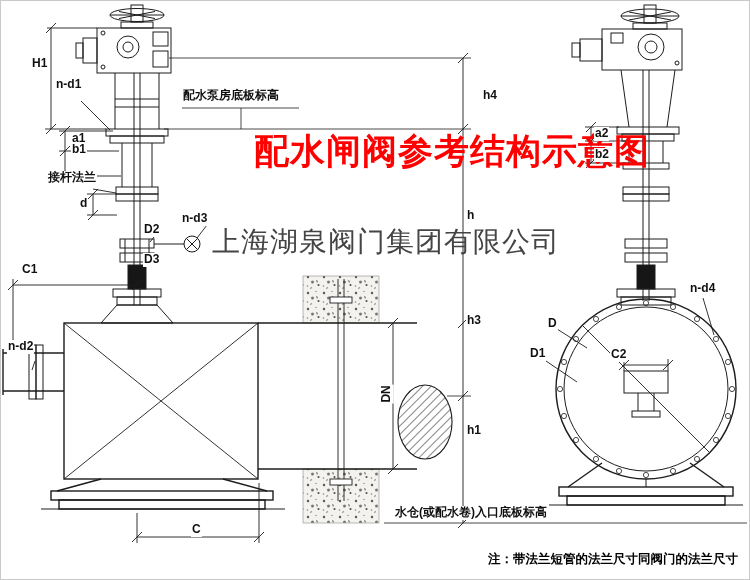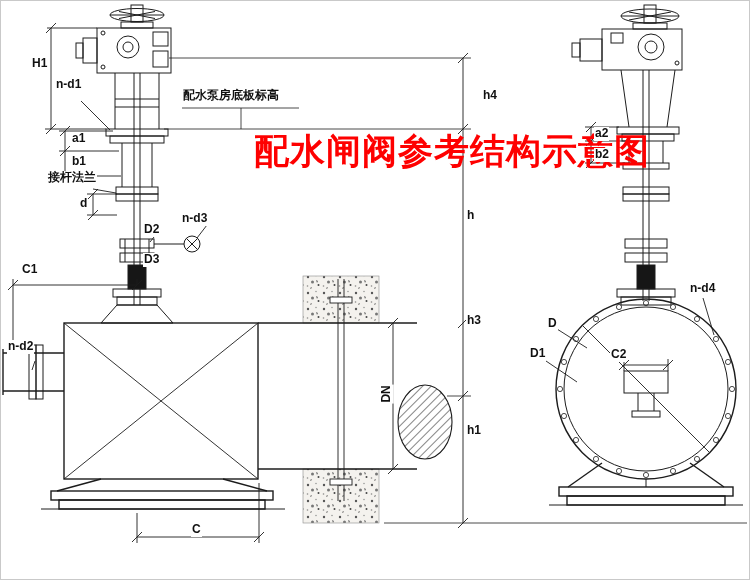--- a/index.html
+++ b/index.html
@@ -283,41 +283,44 @@
         <line x1="623" y1="358" x2="623" y2="370"></line>
         <line x1="667" y1="358" x2="667" y2="370"></line>
         <line x1="618" y1="369" x2="628" y2="359"></line>
         <line x1="662" y1="369" x2="672" y2="359"></line>
       </g>
     </g>
   </svg>
 
   <div class="title">配水闸阀参考结构示意图</div>
 
-
+  <div class="watermark">上海湖泉阀门集团有限公司</div>
+
+  <div class="footnote">注：带法兰短管的法兰尺寸同阀门的法兰尺寸</div>
 
   <div class="lbl" style="left:30px;top:56px">H1</div>
   <div class="lbl" style="left:54px;top:77px">n-d1</div>
   <div class="lbl" style="left:181px;top:88px">配水泵房底板标高</div>
   <div class="lbl" style="left:70px;top:131px">a1</div>
-  <div class="lbl" style="left:70px;top:154px">b1</div>
+  <div class="lbl" style="left:70px;top:142px">b1</div>
   <div class="lbl" style="left:46px;top:170px">接杆法兰</div>
   <div class="lbl" style="left:78px;top:196px">d</div>
   <div class="lbl" style="left:142px;top:222px">D2</div>
   <div class="lbl" style="left:180px;top:211px">n-d3</div>
   <div class="lbl" style="left:142px;top:252px">D3</div>
   <div class="lbl" style="left:20px;top:262px">C1</div>
   <div class="lbl" style="left:6px;top:339px">n-d2</div>
   <div class="lbl" style="left:190px;top:522px">C</div>
 
   <div class="lbl" style="left:481px;top:88px">h4</div>
   <div class="lbl" style="left:465px;top:208px">h</div>
   <div class="lbl" style="left:465px;top:313px">h3</div>
   <div class="lbl dn" style="left:376px;top:386px">DN</div>
   <div class="lbl" style="left:465px;top:423px">h1</div>
+  <div class="lbl" style="left:393px;top:505px">水仓(或配水卷)入口底板标高</div>
 
   <div class="lbl" style="left:593px;top:126px">a2</div>
   <div class="lbl" style="left:593px;top:147px">b2</div>
   <div class="lbl" style="left:688px;top:281px">n-d4</div>
   <div class="lbl" style="left:546px;top:316px">D</div>
   <div class="lbl" style="left:528px;top:346px">D1</div>
   <div class="lbl" style="left:609px;top:347px">C2</div>
 
 </div>
 

